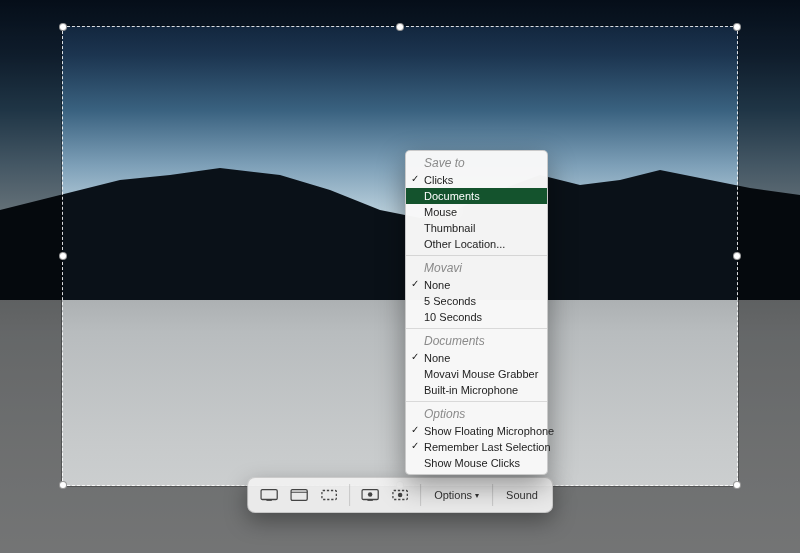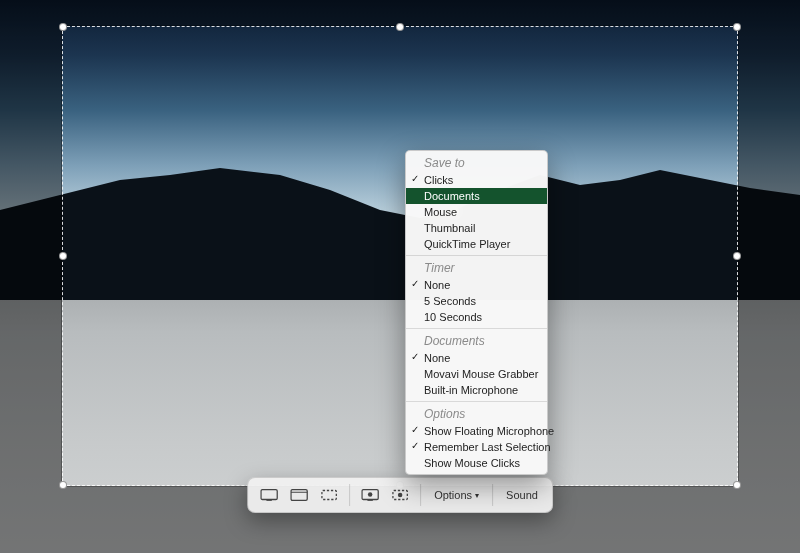--- a/index.html
+++ b/index.html
@@ -163,23 +163,23 @@
       <span>Sound</span>
     </div>
   </div>
 
   <div class="menu" id="options-menu">
       <div class="menu-header">Save to</div>
       <div class="menu-item"><span class="check">✓</span><span>Clicks</span></div>
       <div class="menu-item highlight"><span>Documents</span></div>
       <div class="menu-item"><span>Mouse</span></div>
       <div class="menu-item"><span>Thumbnail</span></div>
-      <div class="menu-item"><span>QuickTime Player</span></div>
+      <div class="menu-item"><span>Other Location...</span></div>
       <div class="menu-sep"></div>
-      <div class="menu-header">Timer</div>
+      <div class="menu-header">Movavi</div>
       <div class="menu-item"><span class="check">✓</span><span>None</span></div>
       <div class="menu-item"><span>5 Seconds</span></div>
       <div class="menu-item"><span>10 Seconds</span></div>
       <div class="menu-sep"></div>
       <div class="menu-header">Documents</div>
       <div class="menu-item"><span class="check">✓</span><span>None</span></div>
       <div class="menu-item"><span>Movavi Mouse Grabber</span></div>
       <div class="menu-item"><span>Built-in Microphone</span></div>
       <div class="menu-sep"></div>
       <div class="menu-header">Options</div>

